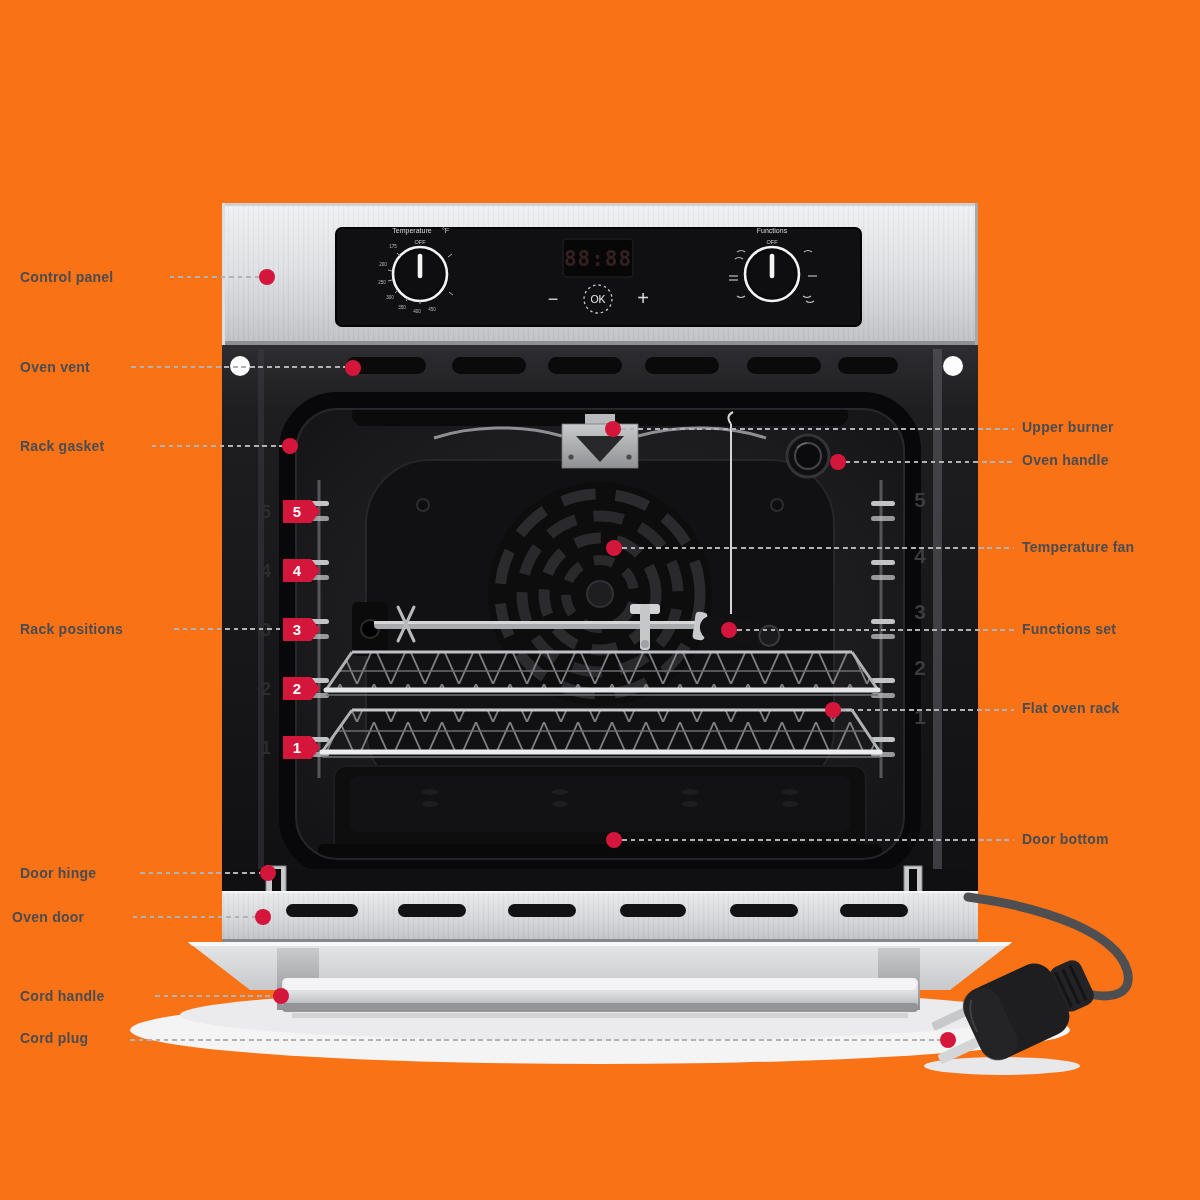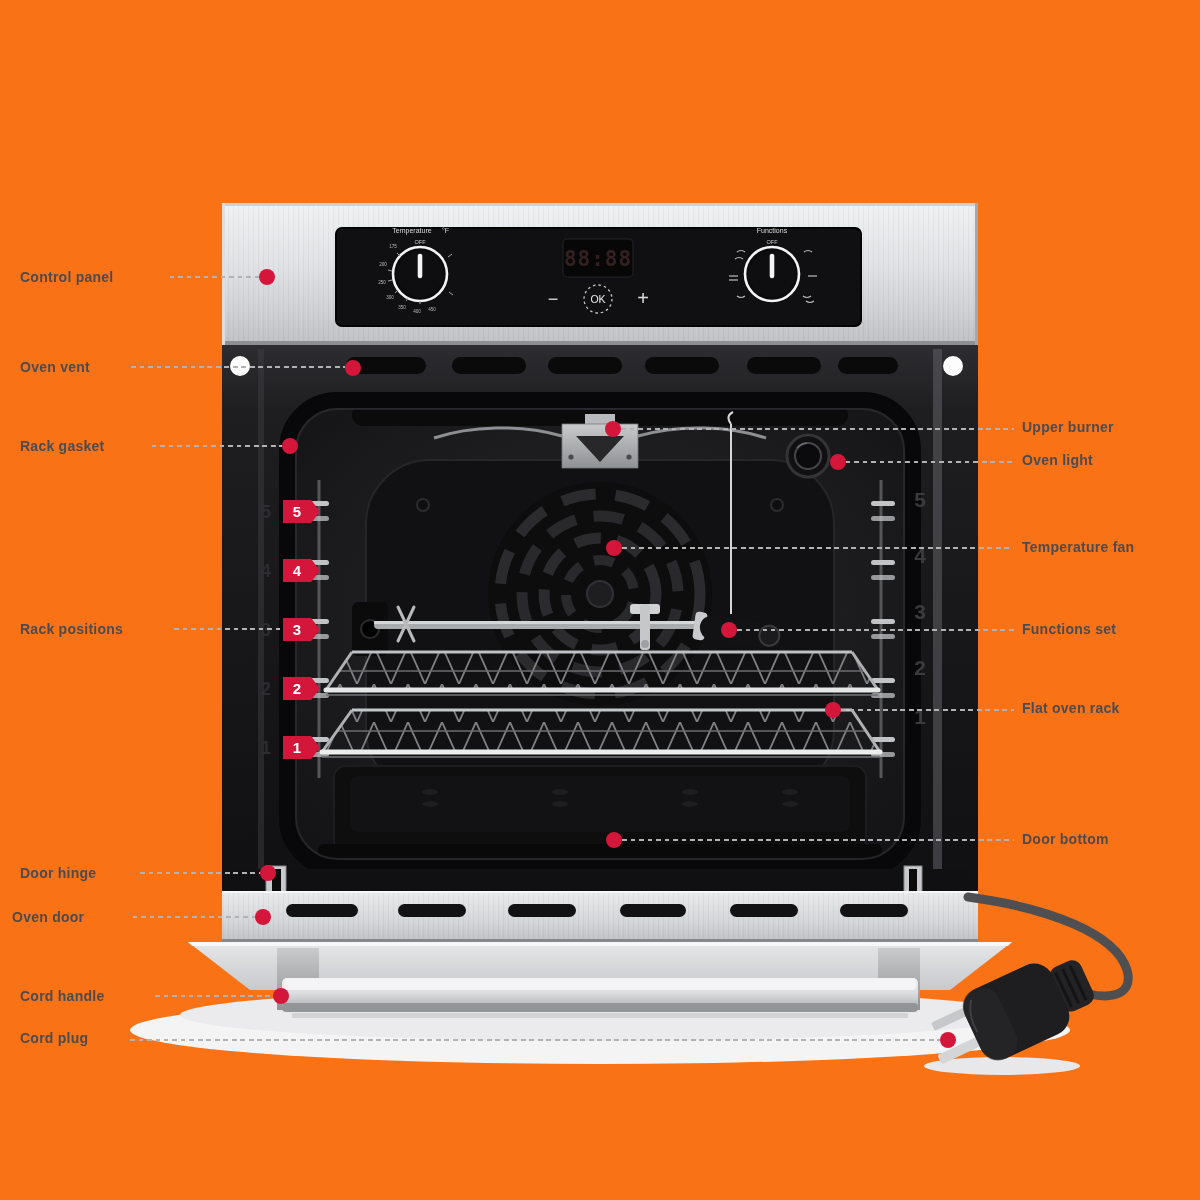--- a/index.html
+++ b/index.html
@@ -363,21 +363,21 @@
 <div class="label" style="left:20px;top:264px">Control panel</div>
 <div class="label" style="left:20px;top:354px">Oven vent</div>
 <div class="label" style="left:20px;top:433px">Rack gasket</div>
 <div class="label" style="left:20px;top:616px">Rack positions</div>
 <div class="label" style="left:20px;top:860px">Door hinge</div>
 <div class="label" style="left:12px;top:904px">Oven door</div>
 <div class="label" style="left:20px;top:983px">Cord handle</div>
 <div class="label" style="left:20px;top:1025px">Cord plug</div>
 
 <div class="label" style="left:1022px;top:414px">Upper burner</div>
-<div class="label" style="left:1022px;top:447px">Oven light</div>
+<div class="label" style="left:1022px;top:447px">Oven handle</div>
 <div class="label" style="left:1022px;top:534px">Temperature fan</div>
 <div class="label" style="left:1022px;top:616px">Functions set</div>
 <div class="label" style="left:1022px;top:695px">Flat oven rack</div>
 <div class="label" style="left:1022px;top:826px">Door bottom</div>
 
 <div class="dash" style="left:170px;top:276px;width:90px"></div>
 <div class="dash" style="left:131px;top:366px;width:214px"></div>
 <div class="dash" style="left:152px;top:445px;width:130px"></div>
 <div class="dash" style="left:174px;top:628px;width:106px"></div>
 <div class="dash" style="left:140px;top:872px;width:120px"></div>

